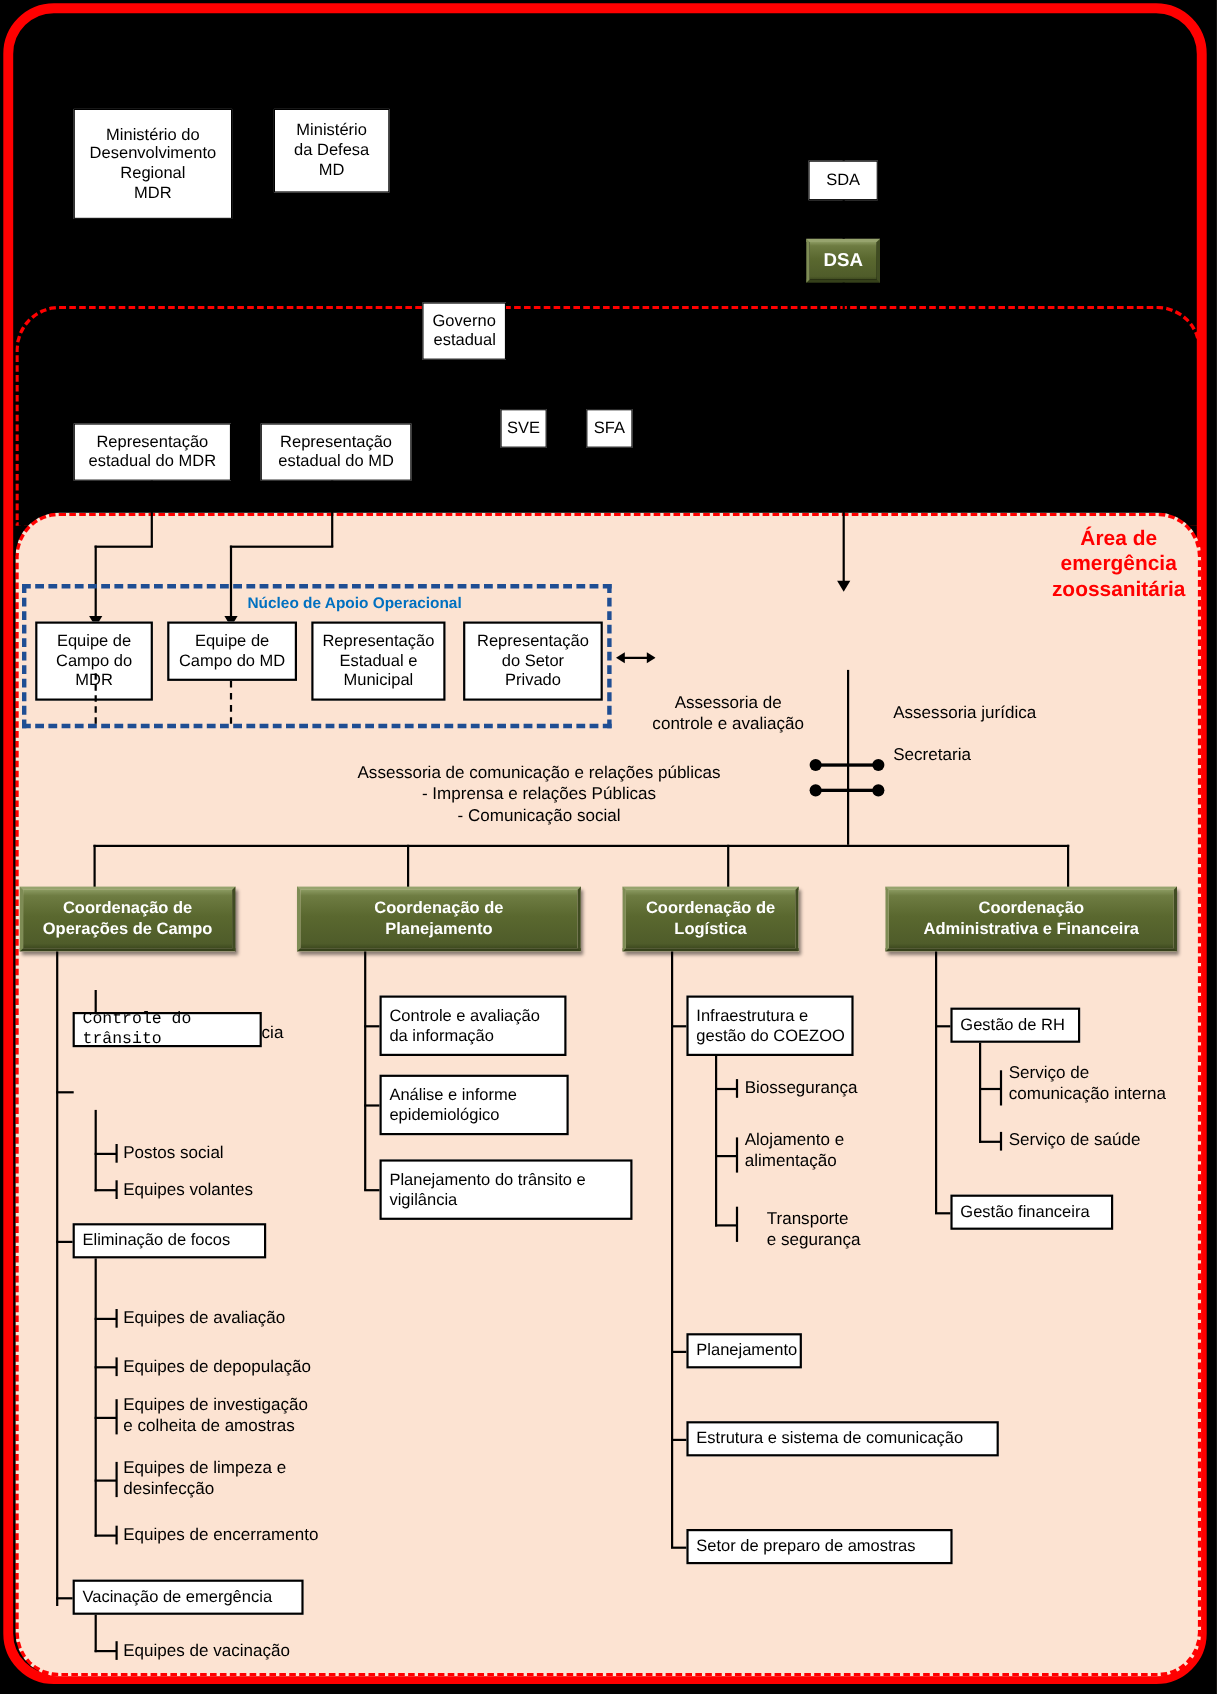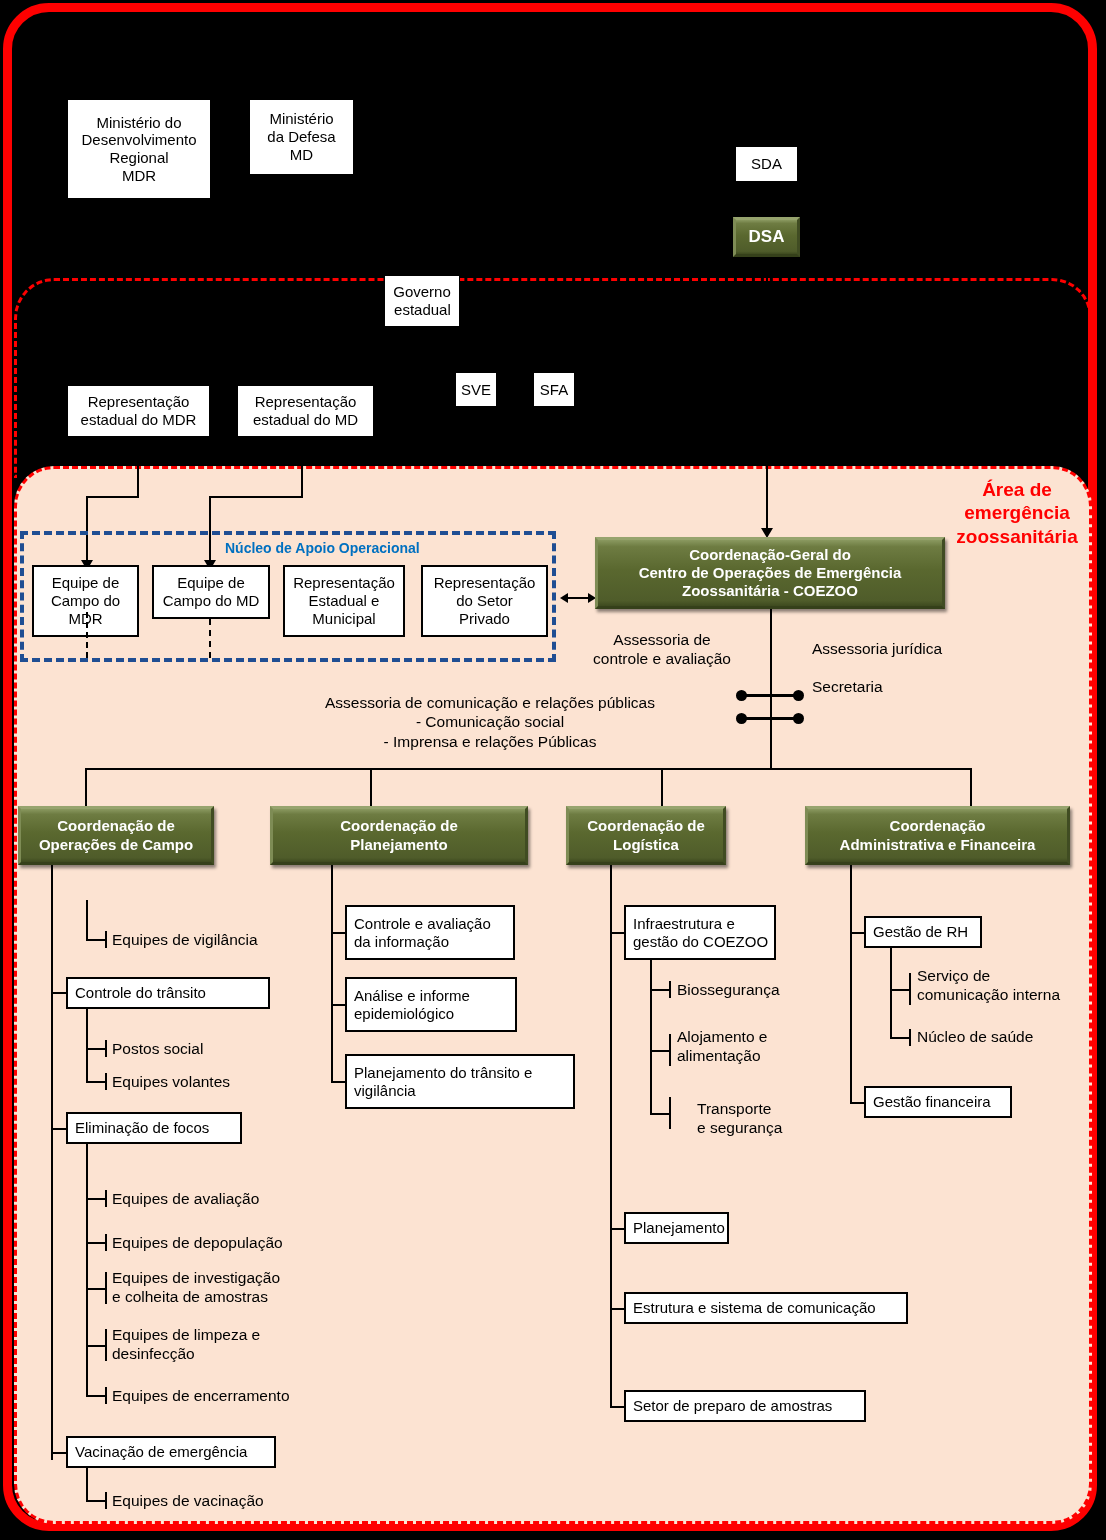--- a/index.html
+++ b/index.html
@@ -198,39 +198,32 @@
 
   <div class="dashv" style="left:86px;top:612px;height:46px;"></div>
   <div class="dashv" style="left:209px;top:619px;height:39px;"></div>
 
   <svg id="dbl-arrow" viewBox="0 0 36 18">
     <line x1="6" y1="9" x2="30" y2="9" stroke="#000" stroke-width="2"></line>
     <polygon points="0,9 8,4 8,14" fill="#000"></polygon>
     <polygon points="36,9 28,4 28,14" fill="#000"></polygon>
   </svg>
 
-  <div class="gbox" style="left:595px;top:537px;width:350px;height:72px;font-size:15px;">
-    <div>
-      <div>Coordenação-Geral do</div>
-      <div>Centro de Operações de Emergência</div>
-      <div>Zoossanitária  - COEZOO</div>
-    </div>
-  </div>
 
   <div class="ptext ctr" style="left:572px;top:630px;width:180px;">
     <div>Assessoria de</div>
     <div>controle e avaliação</div>
   </div>
   <div class="ptext" style="left:812px;top:639px;">Assessoria jurídica</div>
   <div class="ptext" style="left:812px;top:677px;">Secretaria</div>
 
   <div class="ptext ctr" style="left:300px;top:693px;width:380px;">
     <div>Assessoria de comunicação e relações públicas</div>
+    <div>- Imprensa e relações Públicas</div>
     <div>- Comunicação social</div>
-    <div>- Imprensa e relações Públicas</div>
   </div>
 
   <div class="ln vl" style="left:770px;top:609px;height:159px;"></div>
 
   <div class="ln hl" style="left:740px;top:694px;width:60px;height:3px;"></div>
   <div class="dot" style="left:736px;top:690px;"></div>
   <div class="dot" style="left:793px;top:690px;"></div>
 
   <div class="ln hl" style="left:740px;top:717px;width:60px;height:3px;"></div>
   <div class="dot" style="left:736px;top:713px;"></div>
@@ -271,21 +264,21 @@
   </div>
 
   <div class="ln vl" style="left:51px;top:865px;height:595px;"></div>
 
   <div class="ln vl" style="left:86px;top:900px;height:41px;"></div>
   <div class="ln hl" style="left:86px;top:939px;width:20px;"></div>
   <div class="tick" style="left:105px;top:931px;"></div>
   <div class="ptext" style="left:112px;top:930px;">Equipes de vigilância</div>
 
   <div class="ln hl" style="left:51px;top:992px;width:16px;"></div>
-  <div class="wbox thick left" style="left:66px;top:977px;width:204px;height:32px;">Controle do trânsito</div>
+  <div class="wbox thick left" style="left:66px;top:920px;width:172px;height:32px;font-family:Liberation Mono, monospace;">Controle do trânsito</div>
 
   <div class="ln vl" style="left:86px;top:1009px;height:74px;"></div>
   <div class="ln hl" style="left:86px;top:1048px;width:20px;"></div>
   <div class="tick" style="left:105px;top:1040px;"></div>
   <div class="ptext" style="left:112px;top:1039px;">Postos social</div>
 
   <div class="ln hl" style="left:86px;top:1081px;width:20px;"></div>
   <div class="tick" style="left:105px;top:1073px;"></div>
   <div class="ptext" style="left:112px;top:1072px;">Equipes volantes</div>
 
@@ -402,18 +395,18 @@
 
   <div class="ln hl" style="left:890px;top:989px;width:20px;"></div>
   <div class="tick" style="left:909px;top:973px;height:32px;"></div>
   <div class="ptext" style="left:917px;top:966px;">
     <div>Serviço de</div>
     <div>comunicação interna</div>
   </div>
 
   <div class="ln hl" style="left:890px;top:1037px;width:20px;"></div>
   <div class="tick" style="left:909px;top:1029px;"></div>
-  <div class="ptext" style="left:917px;top:1027px;">Núcleo de saúde</div>
+  <div class="ptext" style="left:917px;top:1027px;">Serviço de saúde</div>
 
   <div class="ln hl" style="left:850px;top:1102px;width:16px;"></div>
   <div class="wbox thick left" style="left:864px;top:1086px;width:148px;height:32px;">Gestão financeira</div>
 
 </div>
 
 </body></html>

